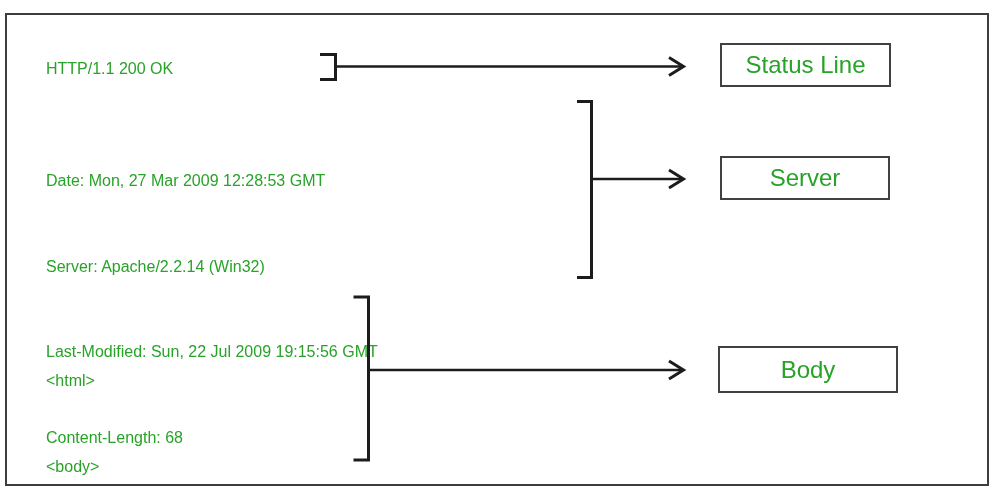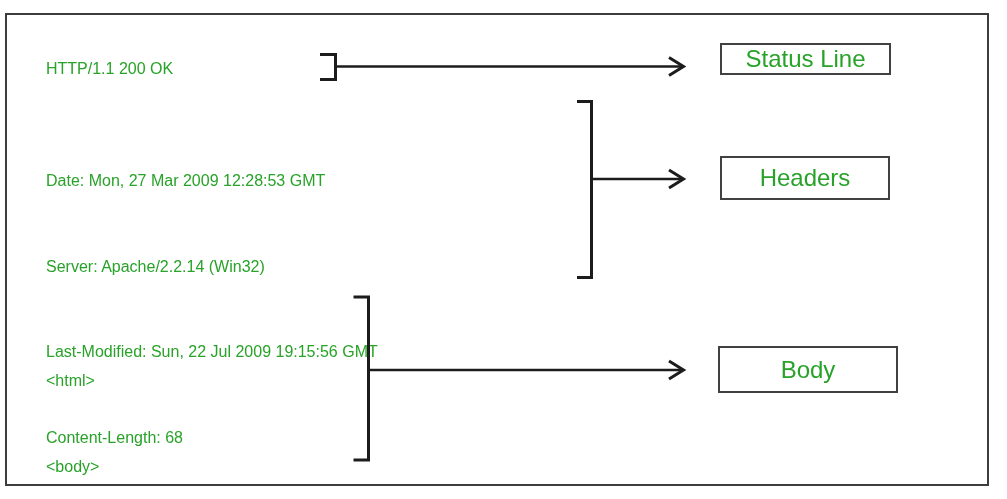--- a/index.html
+++ b/index.html
@@ -43,21 +43,21 @@
   .head{fill:none;stroke:var(--line);stroke-width:3;}
   .label-box{
     position:absolute;
     box-sizing:border-box;
     border:2px solid var(--box-border);
     background:#ffffff;
     display:flex;align-items:center;justify-content:center;
     color:var(--green);
     font-size:24px;
   }
-  .status-box{left:720px;top:43px;width:171px;height:32px;}
+  .status-box{left:720px;top:43px;width:171px;height:44px;}
   .headers-box{left:720px;top:156px;width:170px;height:44px;}
   .body-box{left:718px;top:346px;width:180px;height:47px;}
 </style>
 </head>
 <body>
 
 <div class="canvas">
 
   <div class="frame"></div>
 
@@ -95,19 +95,19 @@
       <path class="bracket" d="M353.5 297 H368.5 V460 H353.5"></path>
       <line class="shaft" x1="370" y1="370" x2="681" y2="370"></line>
       <polyline class="head" points="669,361 683.5,370 669,379"></polyline>
     </g>
   </svg>
 
   <div class="label-box status-box">
     <span>Status Line</span>
   </div>
   <div class="label-box headers-box">
-    <span>Headers</span>
+    <span>Server</span>
   </div>
   <div class="label-box body-box">
     <span>Body</span>
   </div>
 
 </div>
 
 </body></html>

